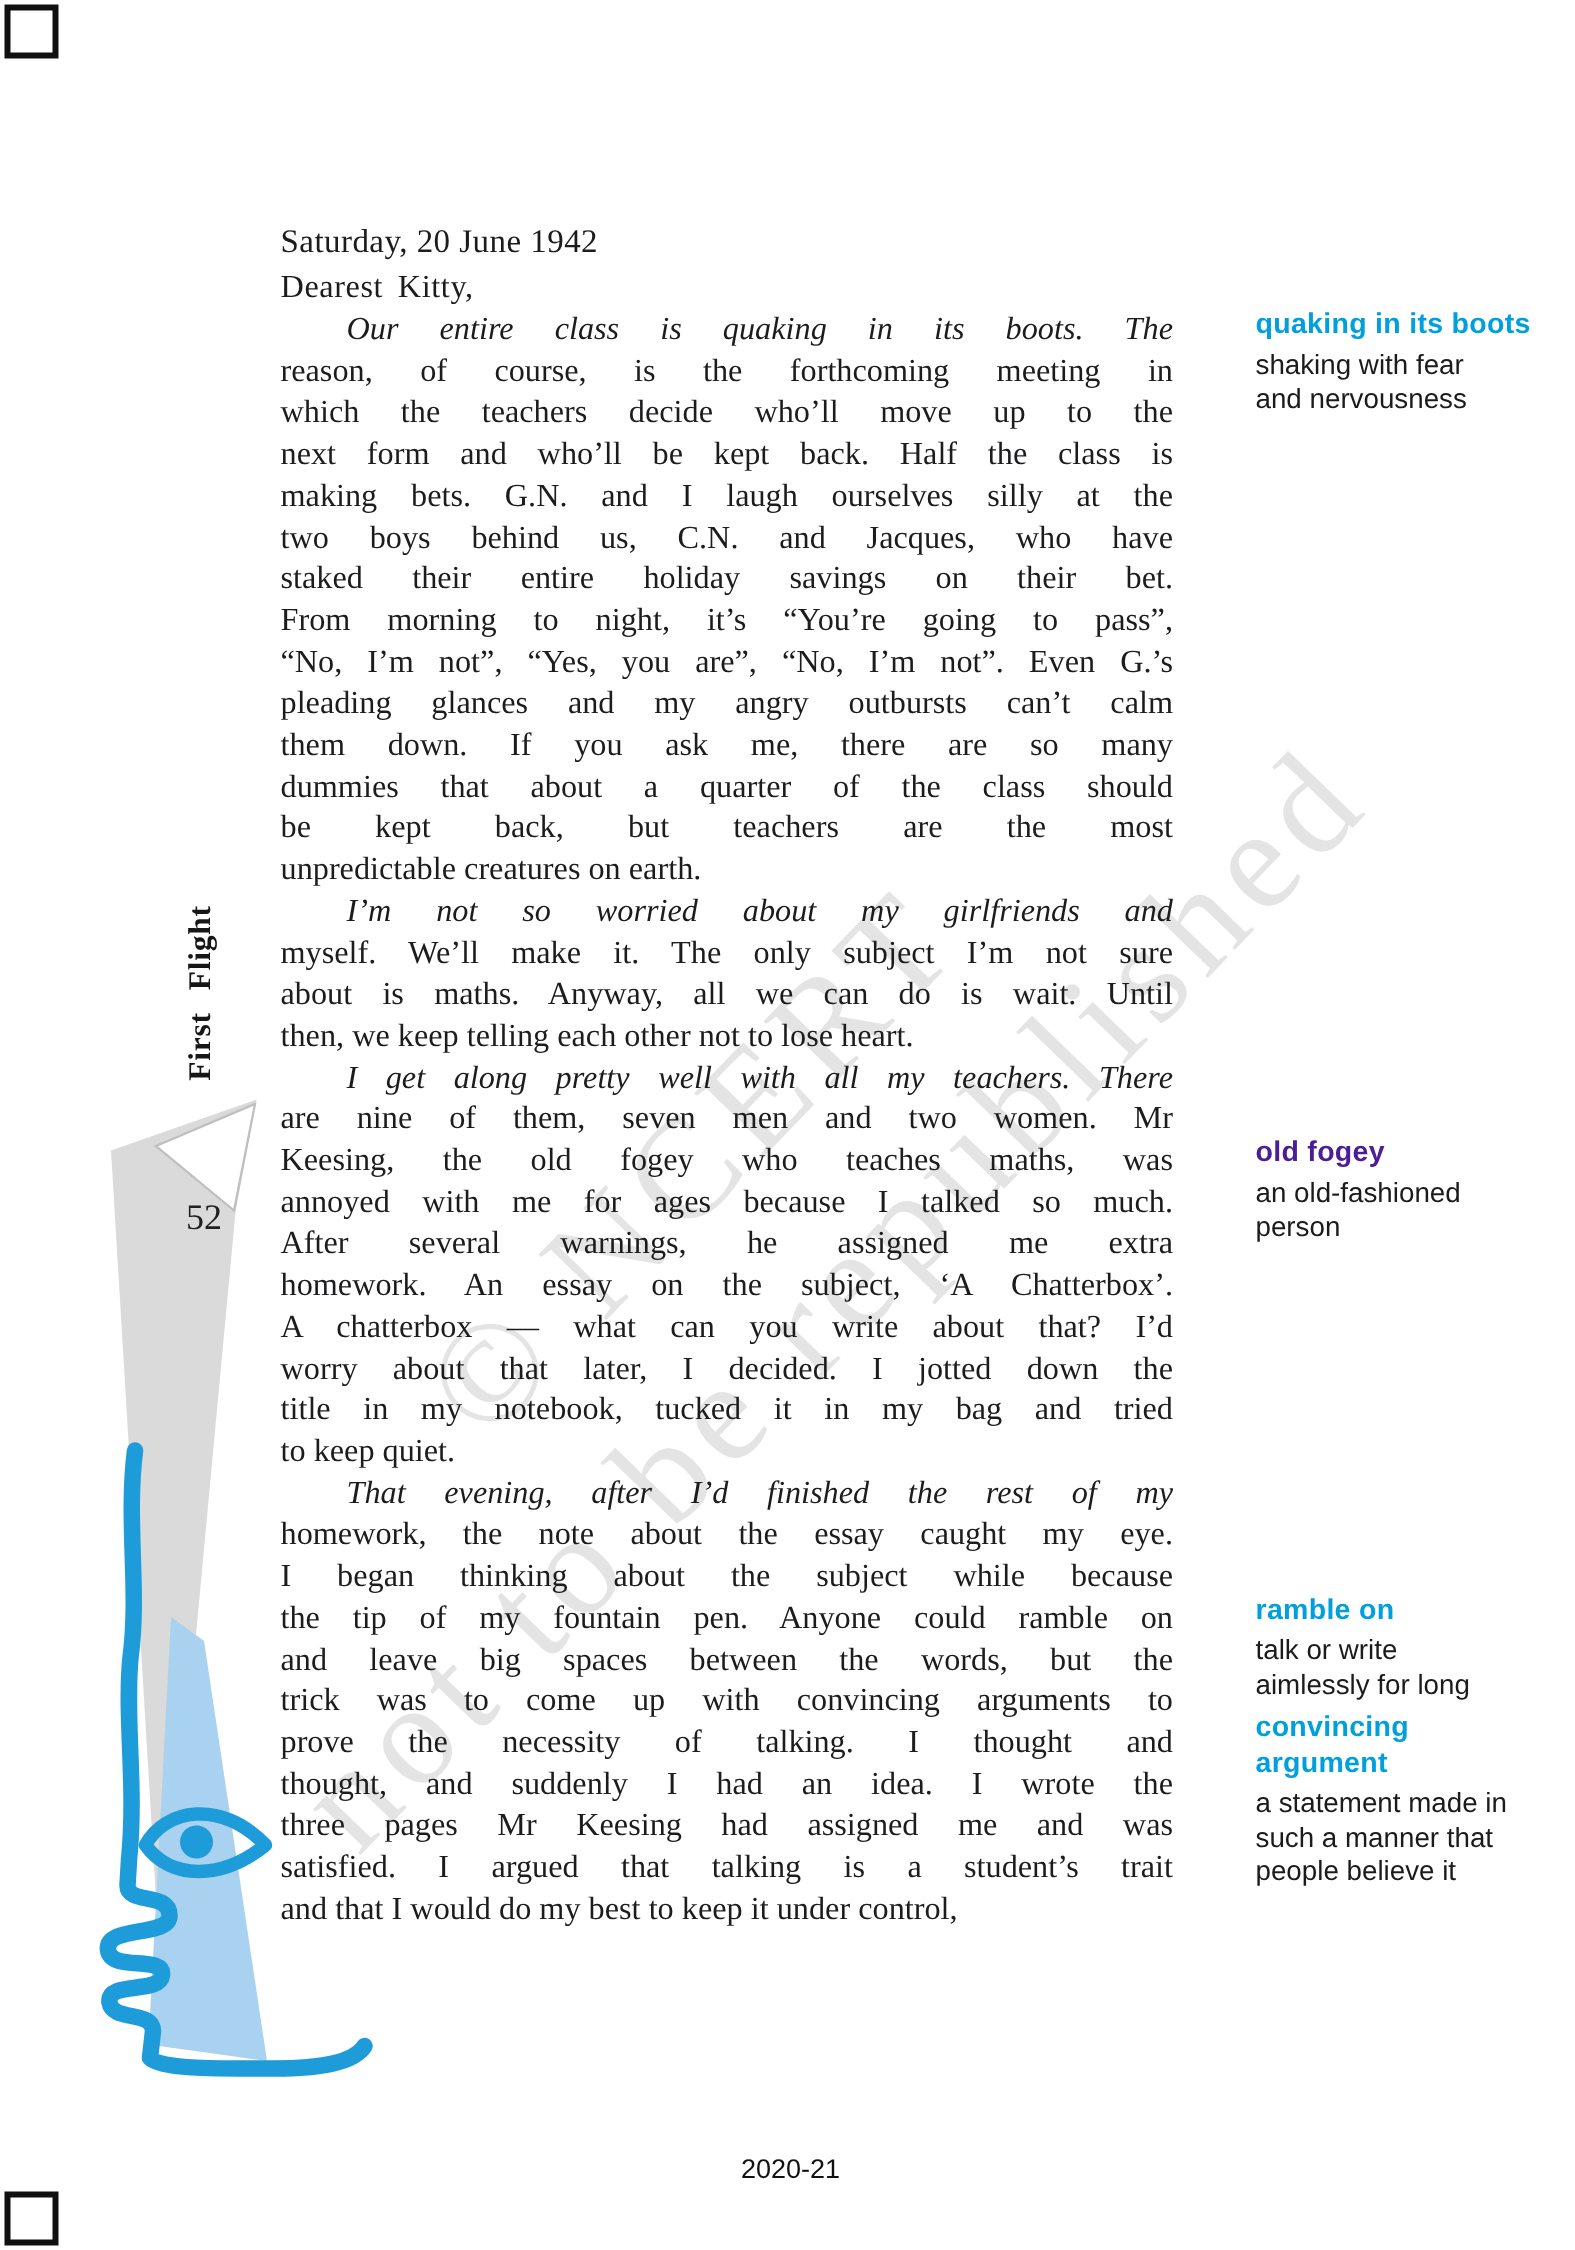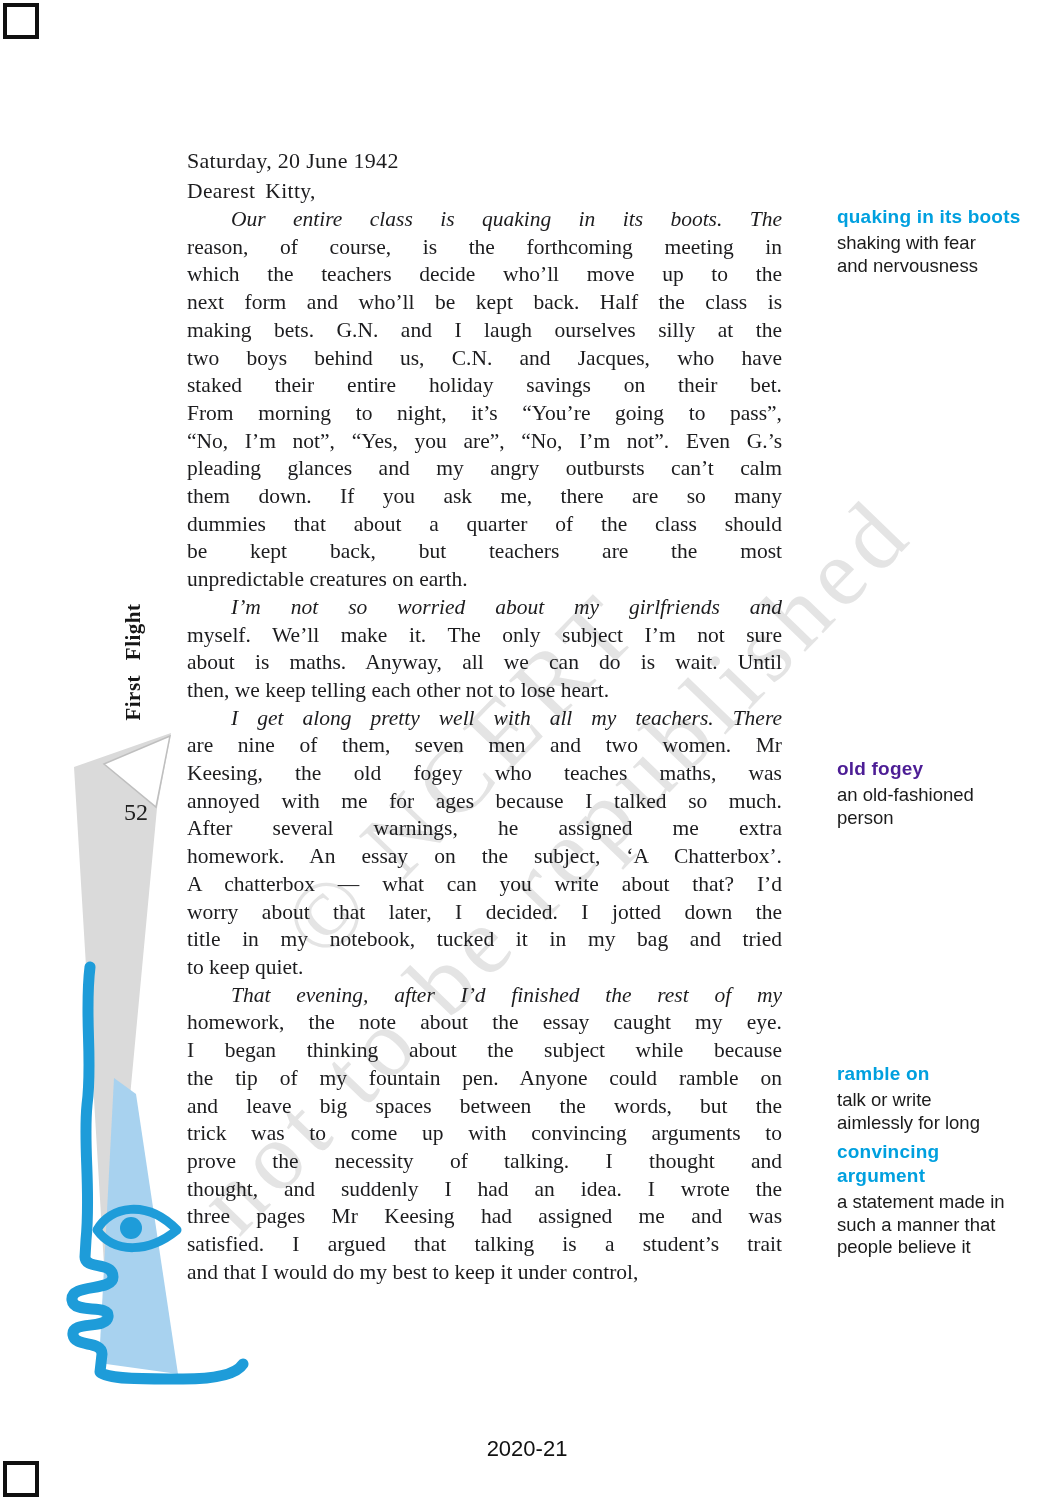--- a/index.html
+++ b/index.html
@@ -54,21 +54,21 @@
     margin-left:44px;
   }
   .note .term {
     font-weight:bold; font-size:19px; line-height:24px; white-space:nowrap; letter-spacing:0.2px;
   }
   .note .def { margin-top:3px; color:#1b1b1b; }
   .note .defline { font-size:18.5px; line-height:22.5px; white-space:nowrap; }
 
   .footer {
     position:absolute; left:447px; top:1436px; width:160px; text-align:center;
-    font-family:"Liberation Sans", sans-serif; font-size:22px; color:#111; z-index:2;
+    font-family:"Liberation Sans", sans-serif; font-size:18px; color:#111; z-index:2;
   }
 </style>
 </head>
 <body>
 
 <div class="page">
 
   <div class="corner tl"></div>
   <div class="corner bl"></div>
 

